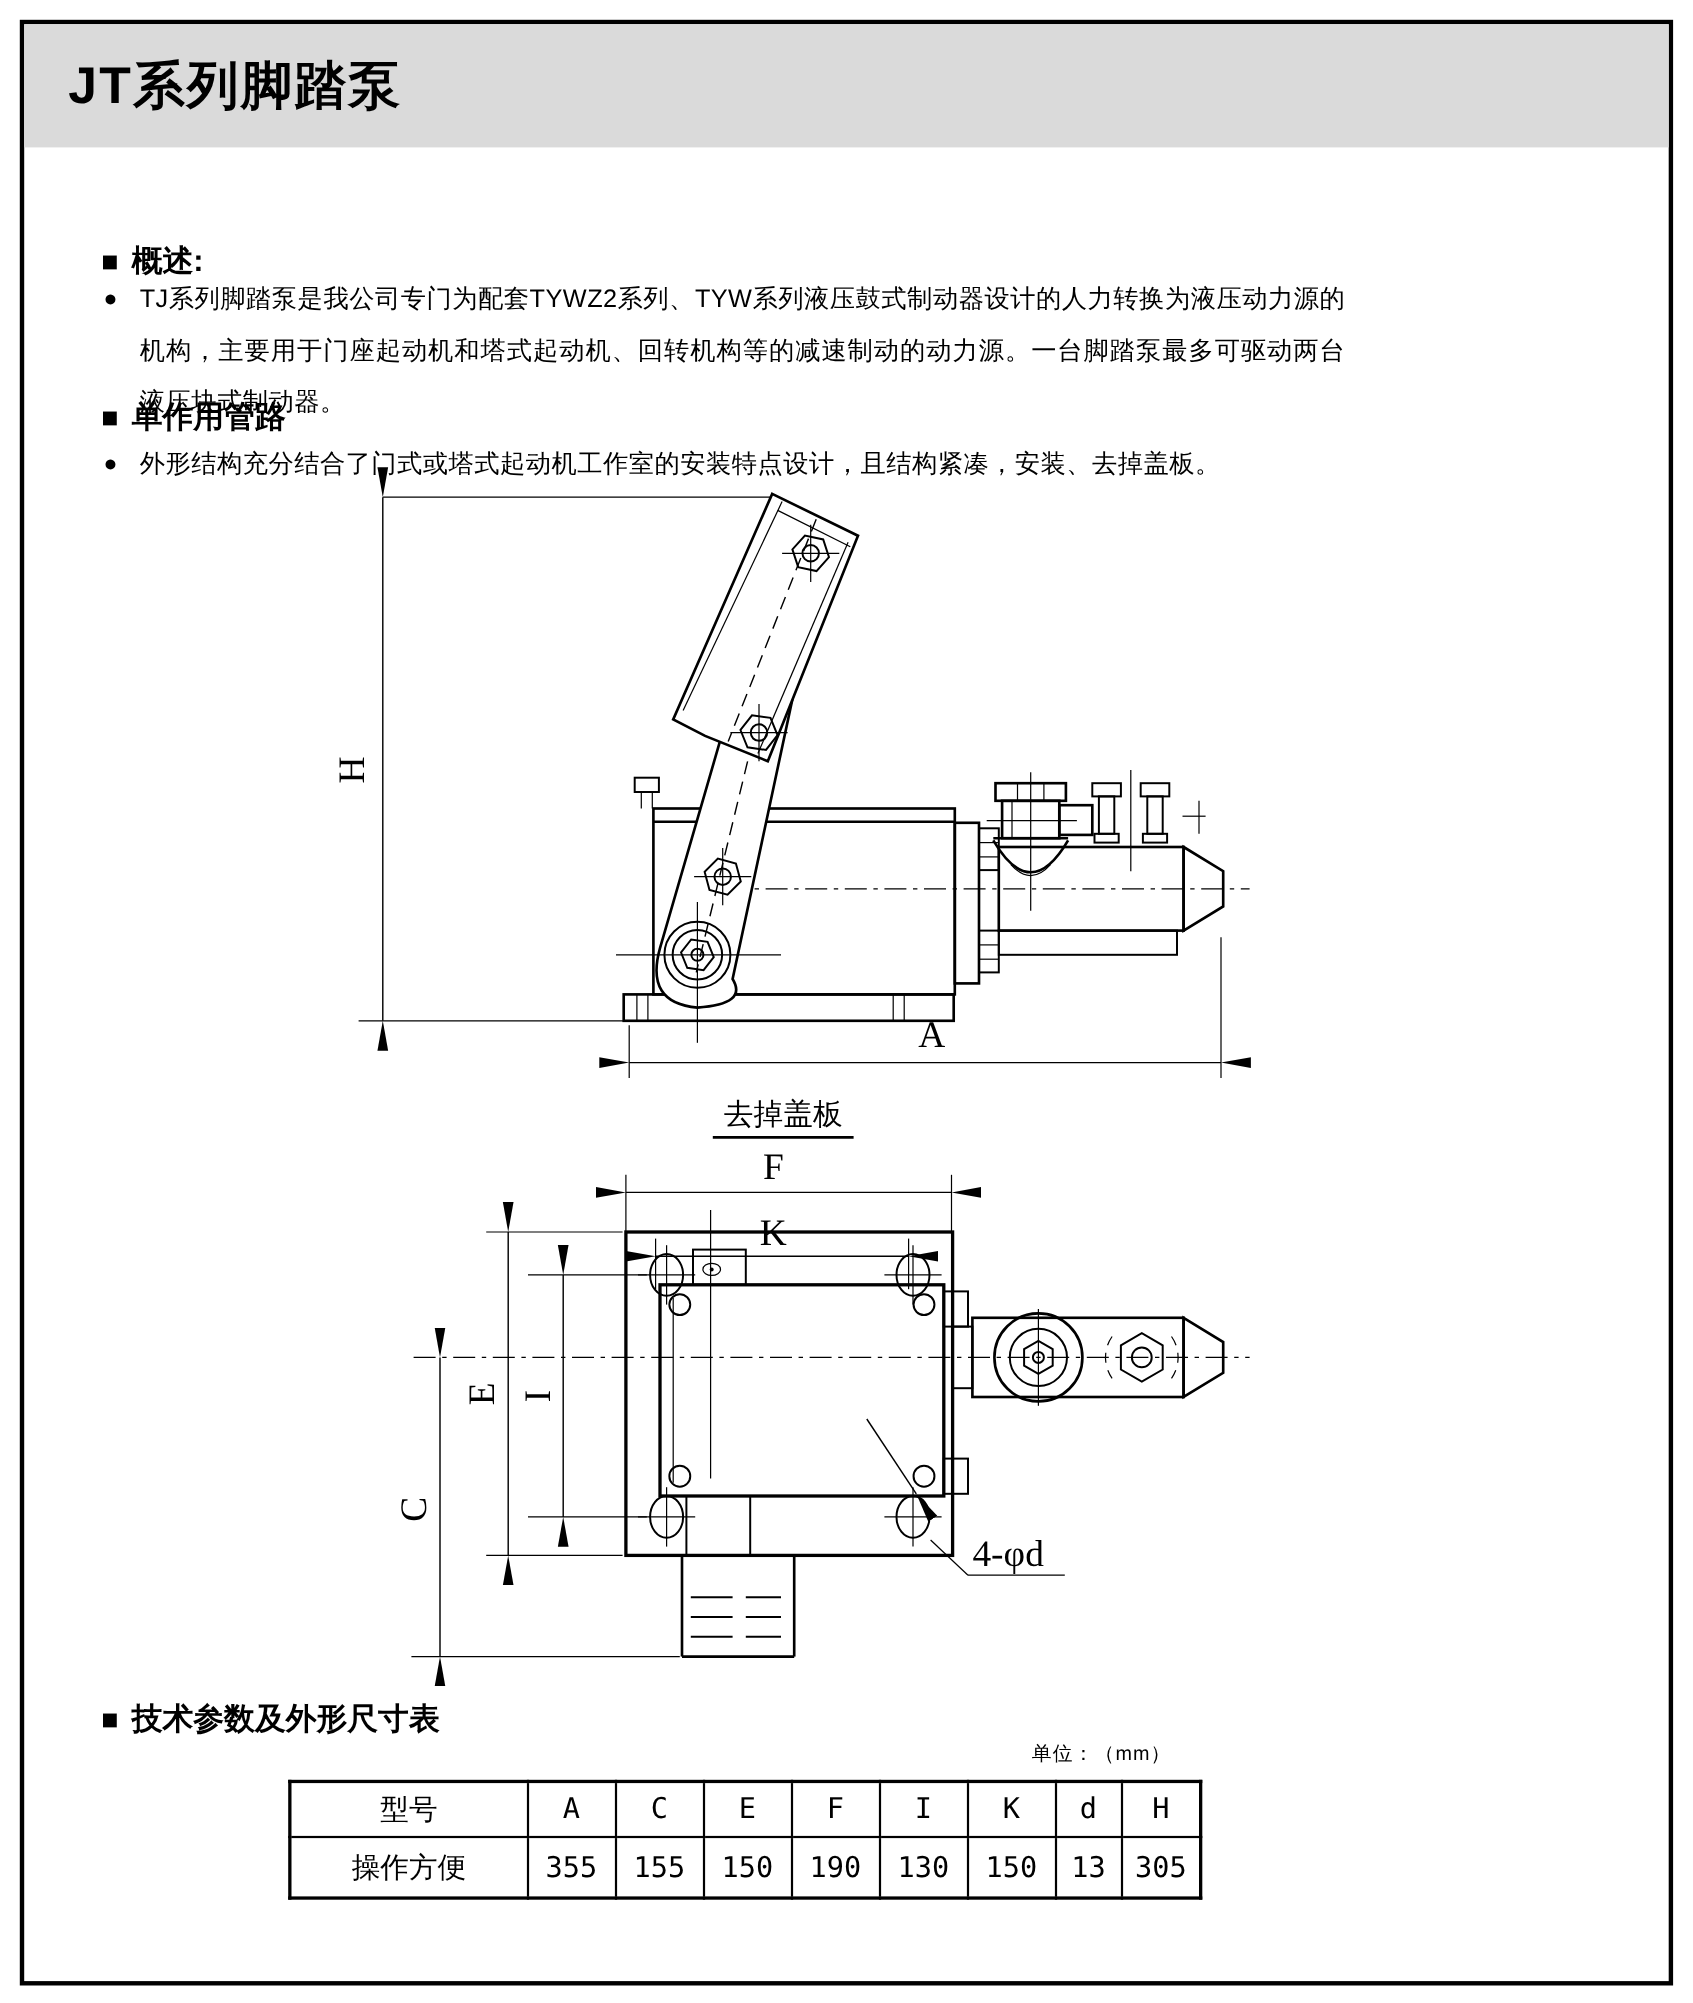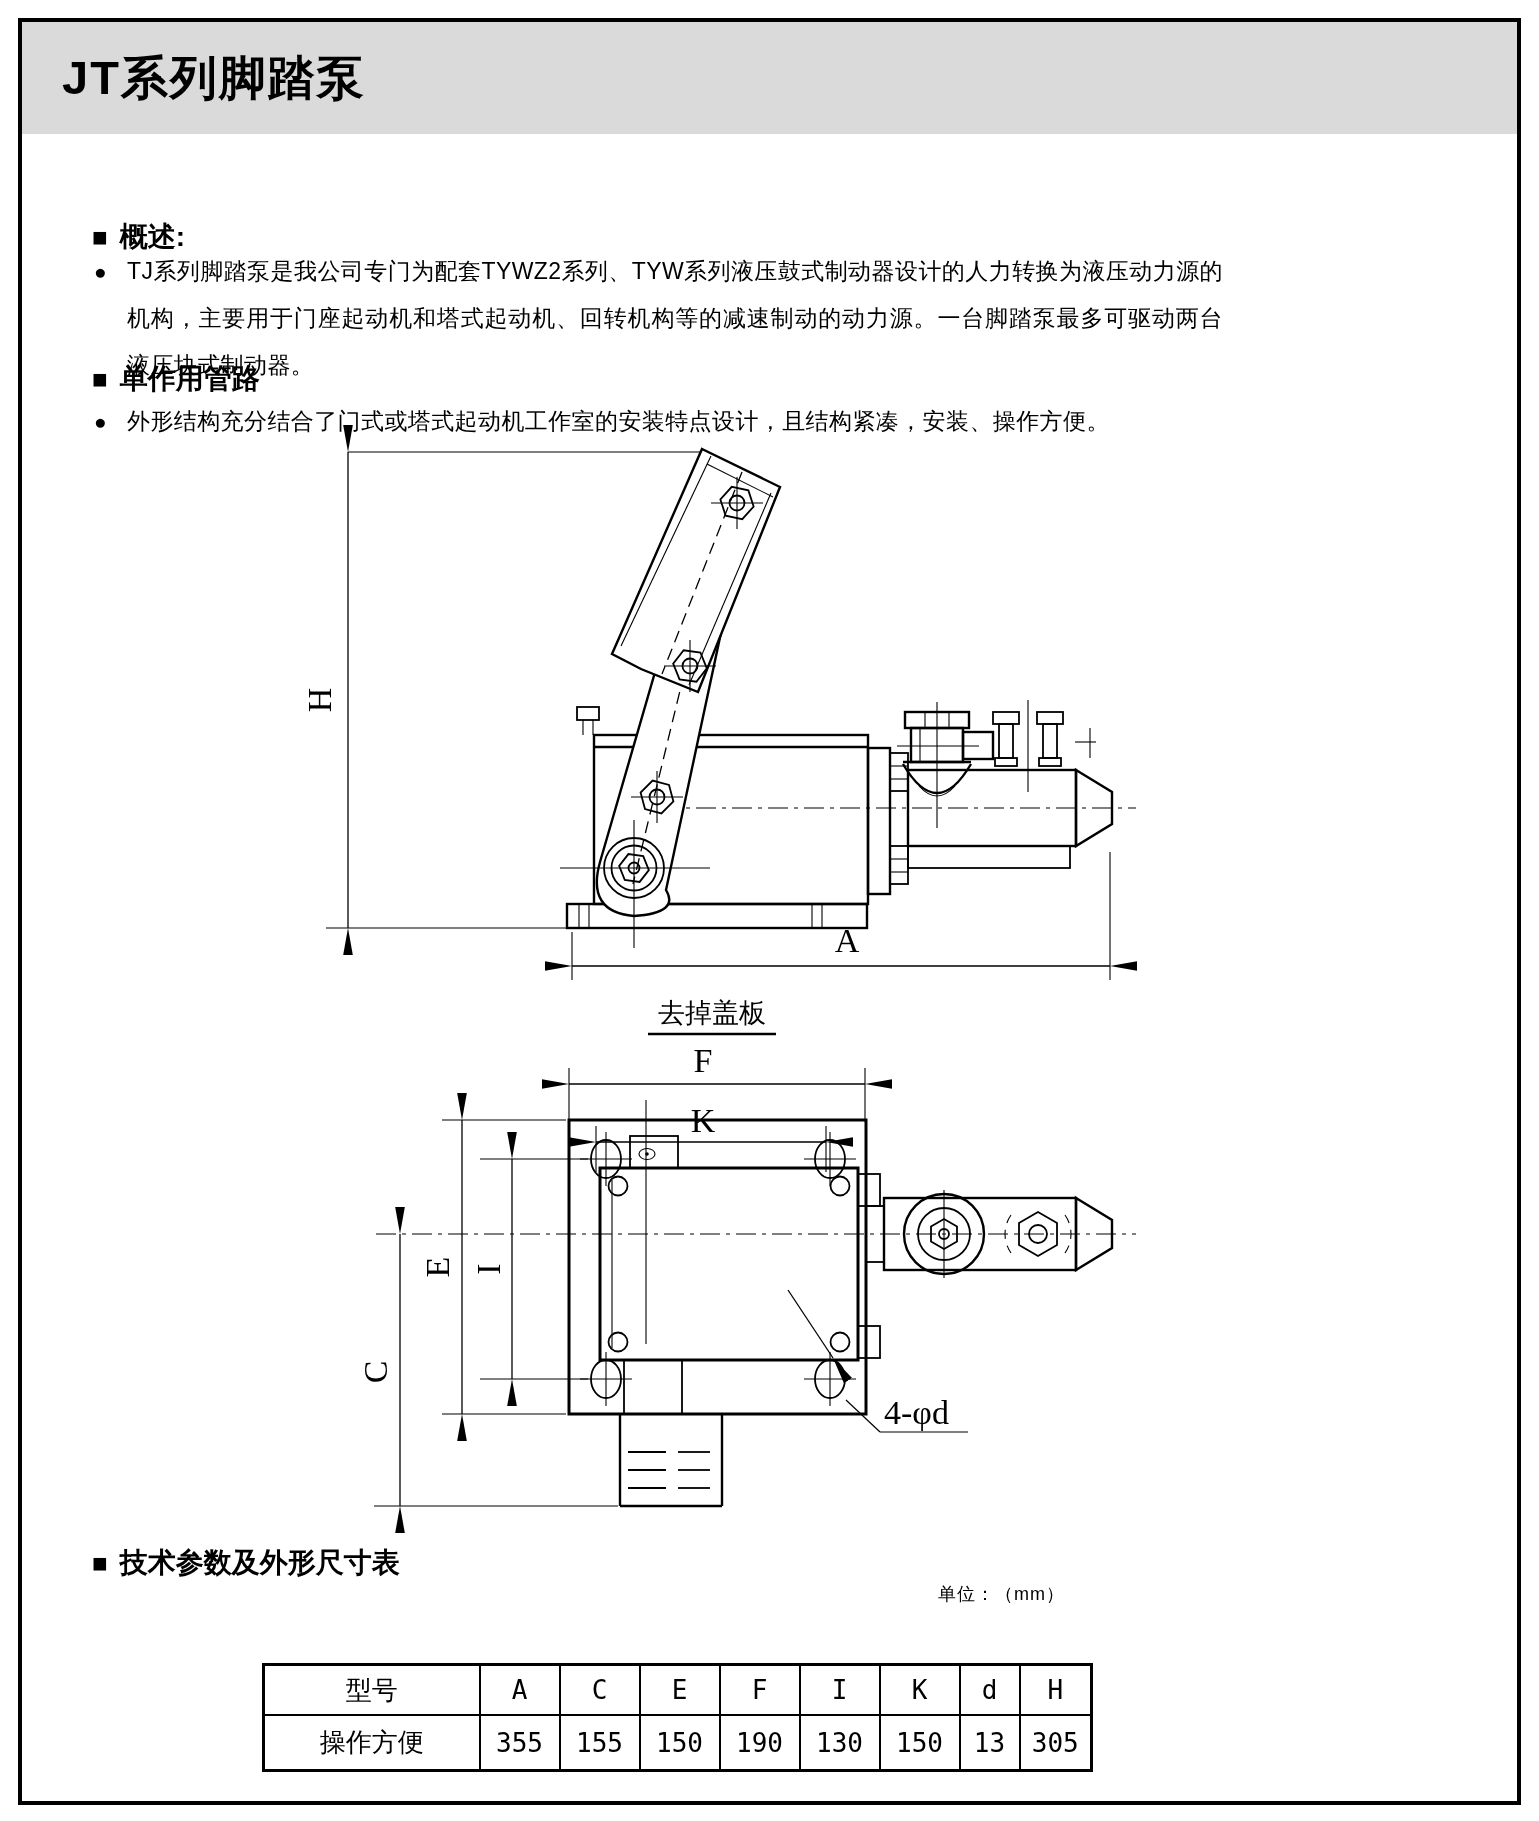--- a/index.html
+++ b/index.html
@@ -9,21 +9,21 @@
   .header-band{position:absolute;left:22px;top:22px;width:1495px;height:112px;background:#dadada;}
   .page-title{position:absolute;left:62px;top:22px;height:112px;line-height:112px;
               font-size:47px;font-weight:600;letter-spacing:2px;}
   .sec-head{position:absolute;font-size:28px;font-weight:bold;display:flex;align-items:center;gap:12px;}
   .sq{display:inline-block;font-size:26px;line-height:1;}
   .bullet-block{position:absolute;display:flex;gap:11px;font-size:23px;line-height:47px;}
   .bullet-dot{flex:0 0 22px;font-size:21px;line-height:47px;}
   .bullet-text{width:1096px;text-align:justify;letter-spacing:0.4px;}
   .unit-label{position:absolute;font-size:18px;letter-spacing:1px;}
   
-  .spec-table{position:absolute;left:262px;top:1618px;border-collapse:collapse;table-layout:fixed;margin-top:45px;}
+  .spec-table{position:absolute;left:262px;top:1618px;border-collapse:collapse;table-layout:fixed;}
   .spec-table td{border:2px solid #000;text-align:center;vertical-align:middle;
                  font-size:26px;height:53px;padding:0;}
   .spec-table tr.hdr td{height:48px;}
   .spec-table .num{font-family:"DejaVu Sans Mono","Liberation Mono",monospace;font-size:26px;}
   .spec-table{border:3px solid #000;}
   
   svg.draw{position:absolute;left:0;top:0;pointer-events:none;}
   svg.draw *{vector-effect:none;}
   .ol{stroke:#000;stroke-width:2.4;fill:none;}
   .ol3{stroke:#000;stroke-width:3;fill:none;}
@@ -53,21 +53,21 @@
     <span class="bullet-dot">●</span>
     <span class="bullet-text">TJ系列脚踏泵是我公司专门为配套TYWZ2系列、TYW系列液压鼓式制动器设计的人力转换为液压动力源的机构，主要用于门座起动机和塔式起动机、回转机构等的减速制动的动力源。一台脚踏泵最多可驱动两台液压块式制动器。</span>
   </div>
 
   <div class="sec-head" style="left:92px;top:360px;">
     <span class="sq">■</span>
     <span>单作用管路</span>
   </div>
   <div class="bullet-block" style="left:94px;top:398px;">
     <span class="bullet-dot">●</span>
-    <span class="bullet-text">外形结构充分结合了门式或塔式起动机工作室的安装特点设计，且结构紧凑，安装、操作方便。</span>
+    <span class="bullet-text">外形结构充分结合了门式或塔式起动机工作室的安装特点设计，且结构紧凑，安装、去掉盖板。</span>
   </div>
 
   <svg class="draw" width="1539" height="1821" viewBox="0 0 1539 1821">
     <defs>
       <marker id="arr" viewBox="0 0 20 10" refX="1" refY="5" markerWidth="22" markerHeight="11" orient="auto-start-reverse">
         <path d="M1,5 L20,1.6 L20,8.4 Z" fill="#000"></path>
       </marker>
       <g id="hx17">
           <polygon points="17,0 8.5,14.7 -8.5,14.7 -17,0 -8.5,-14.7 8.5,-14.7"></polygon>
         </g>

